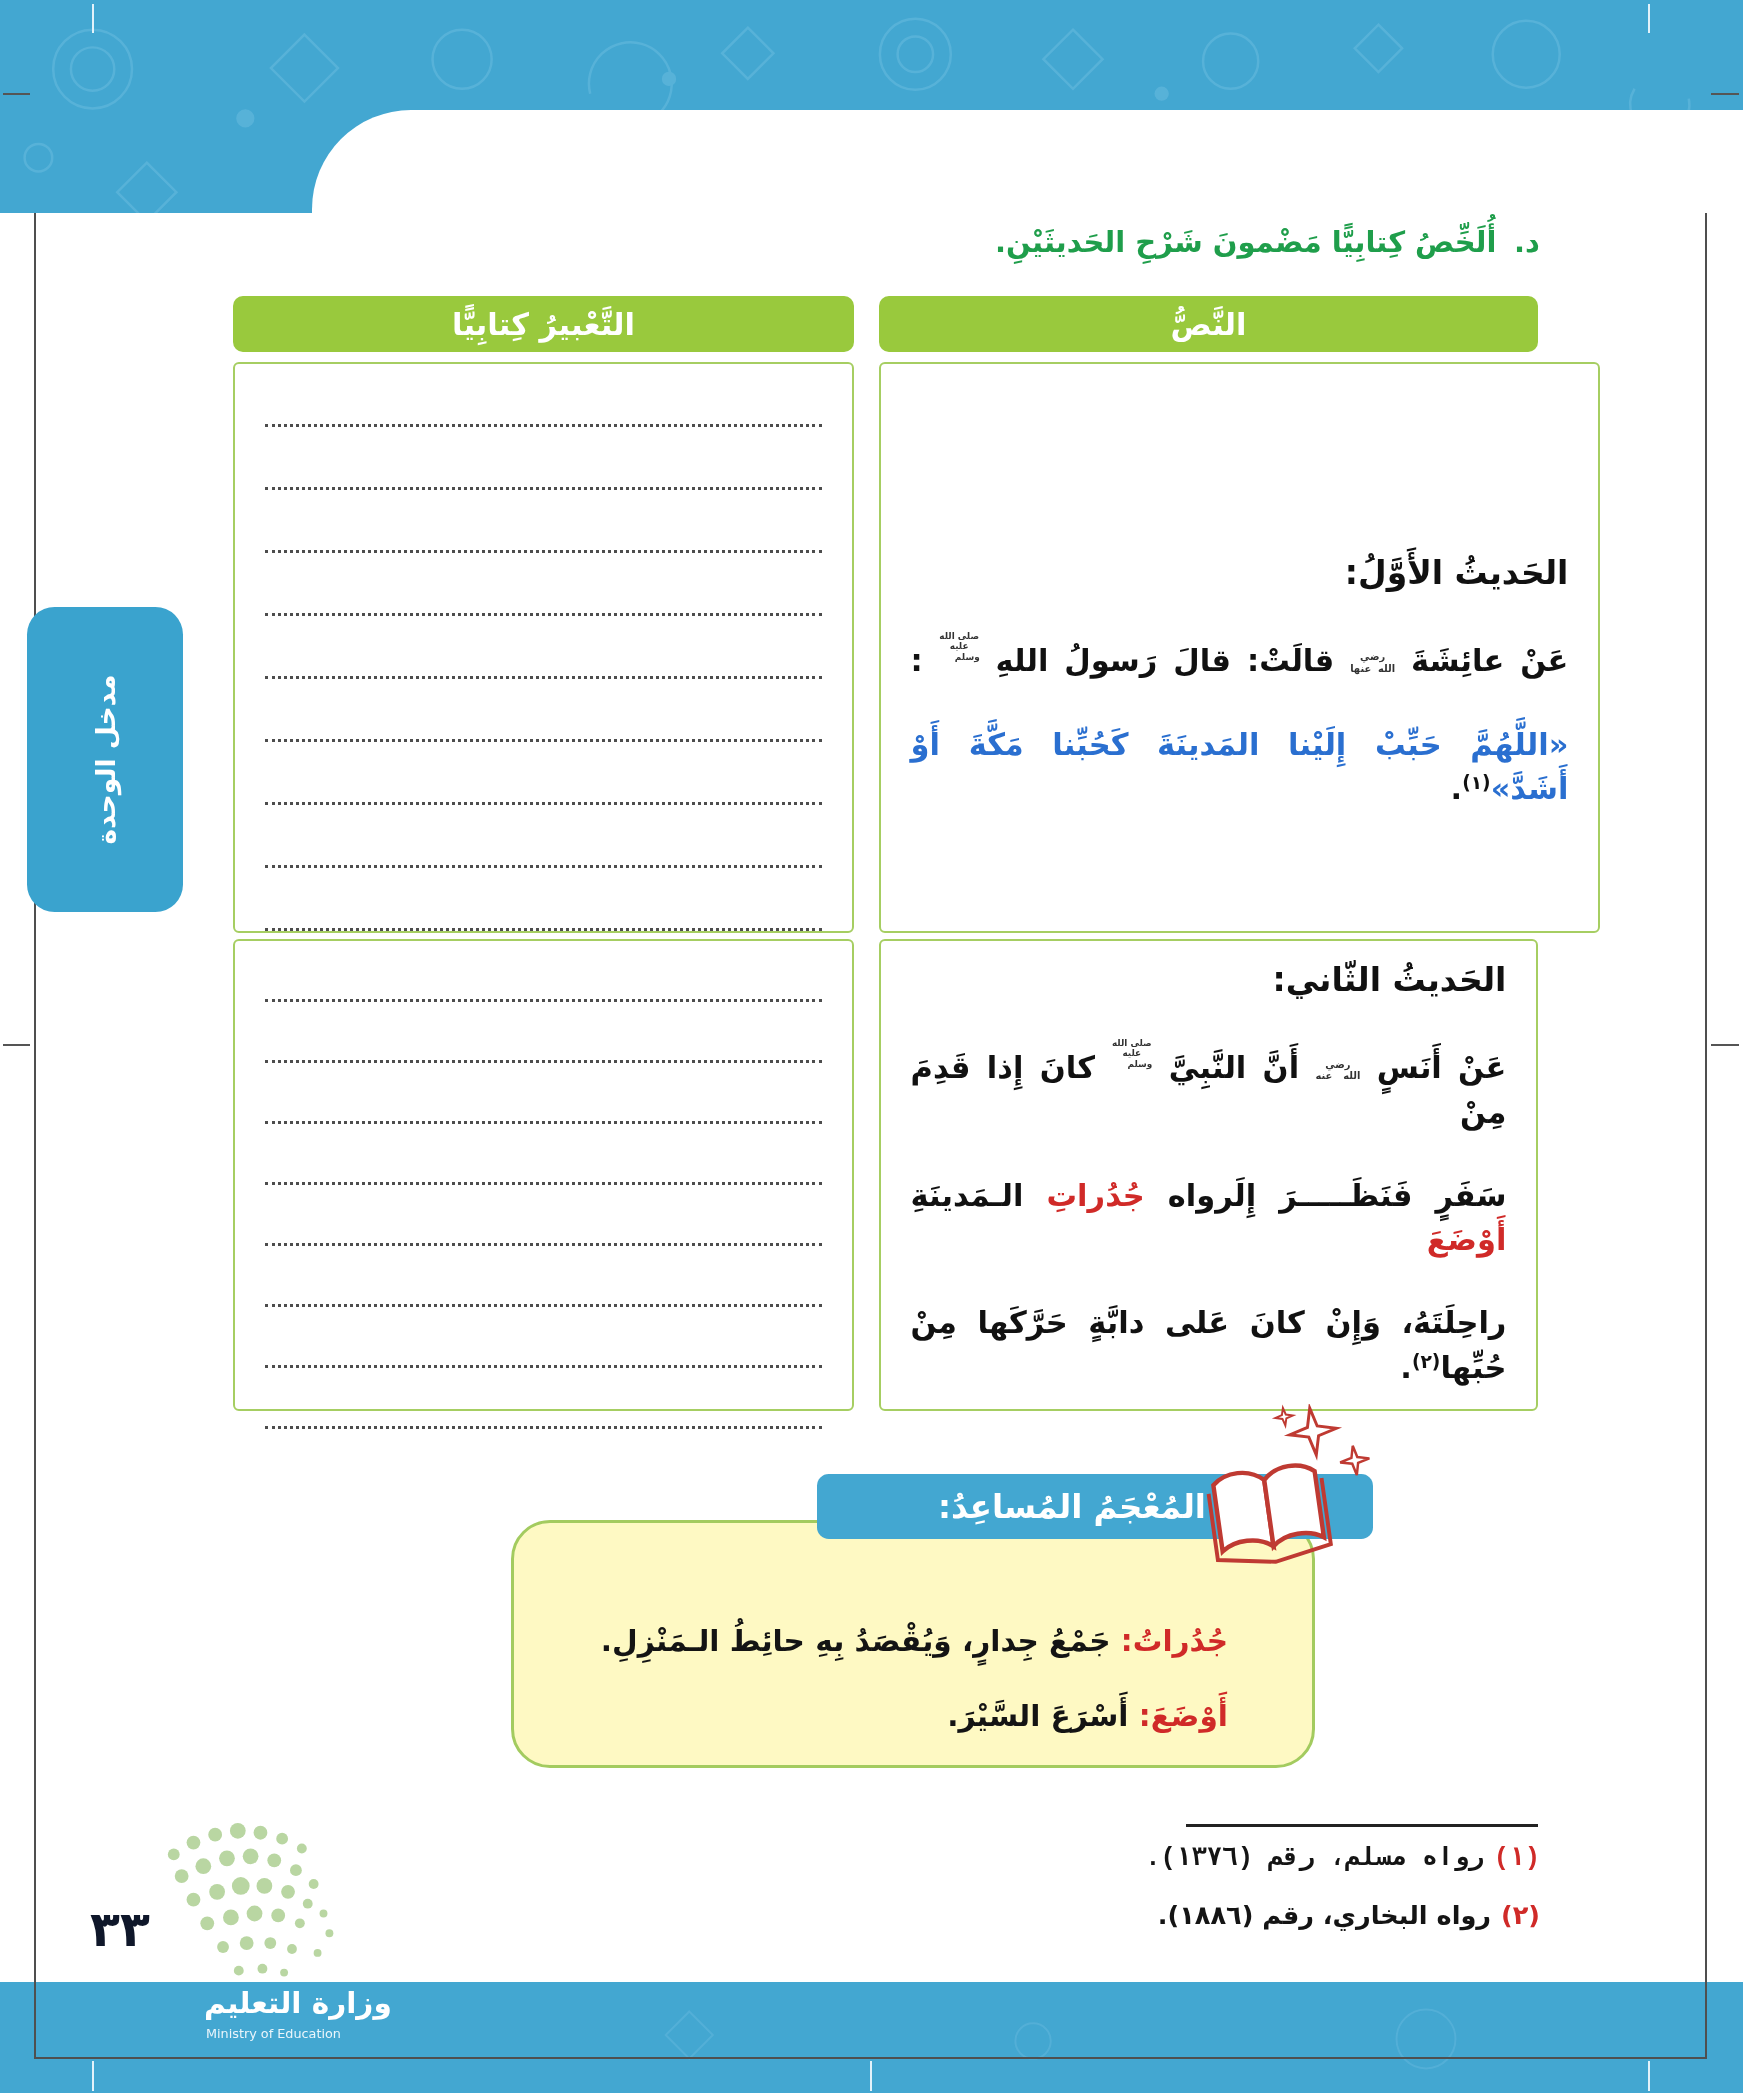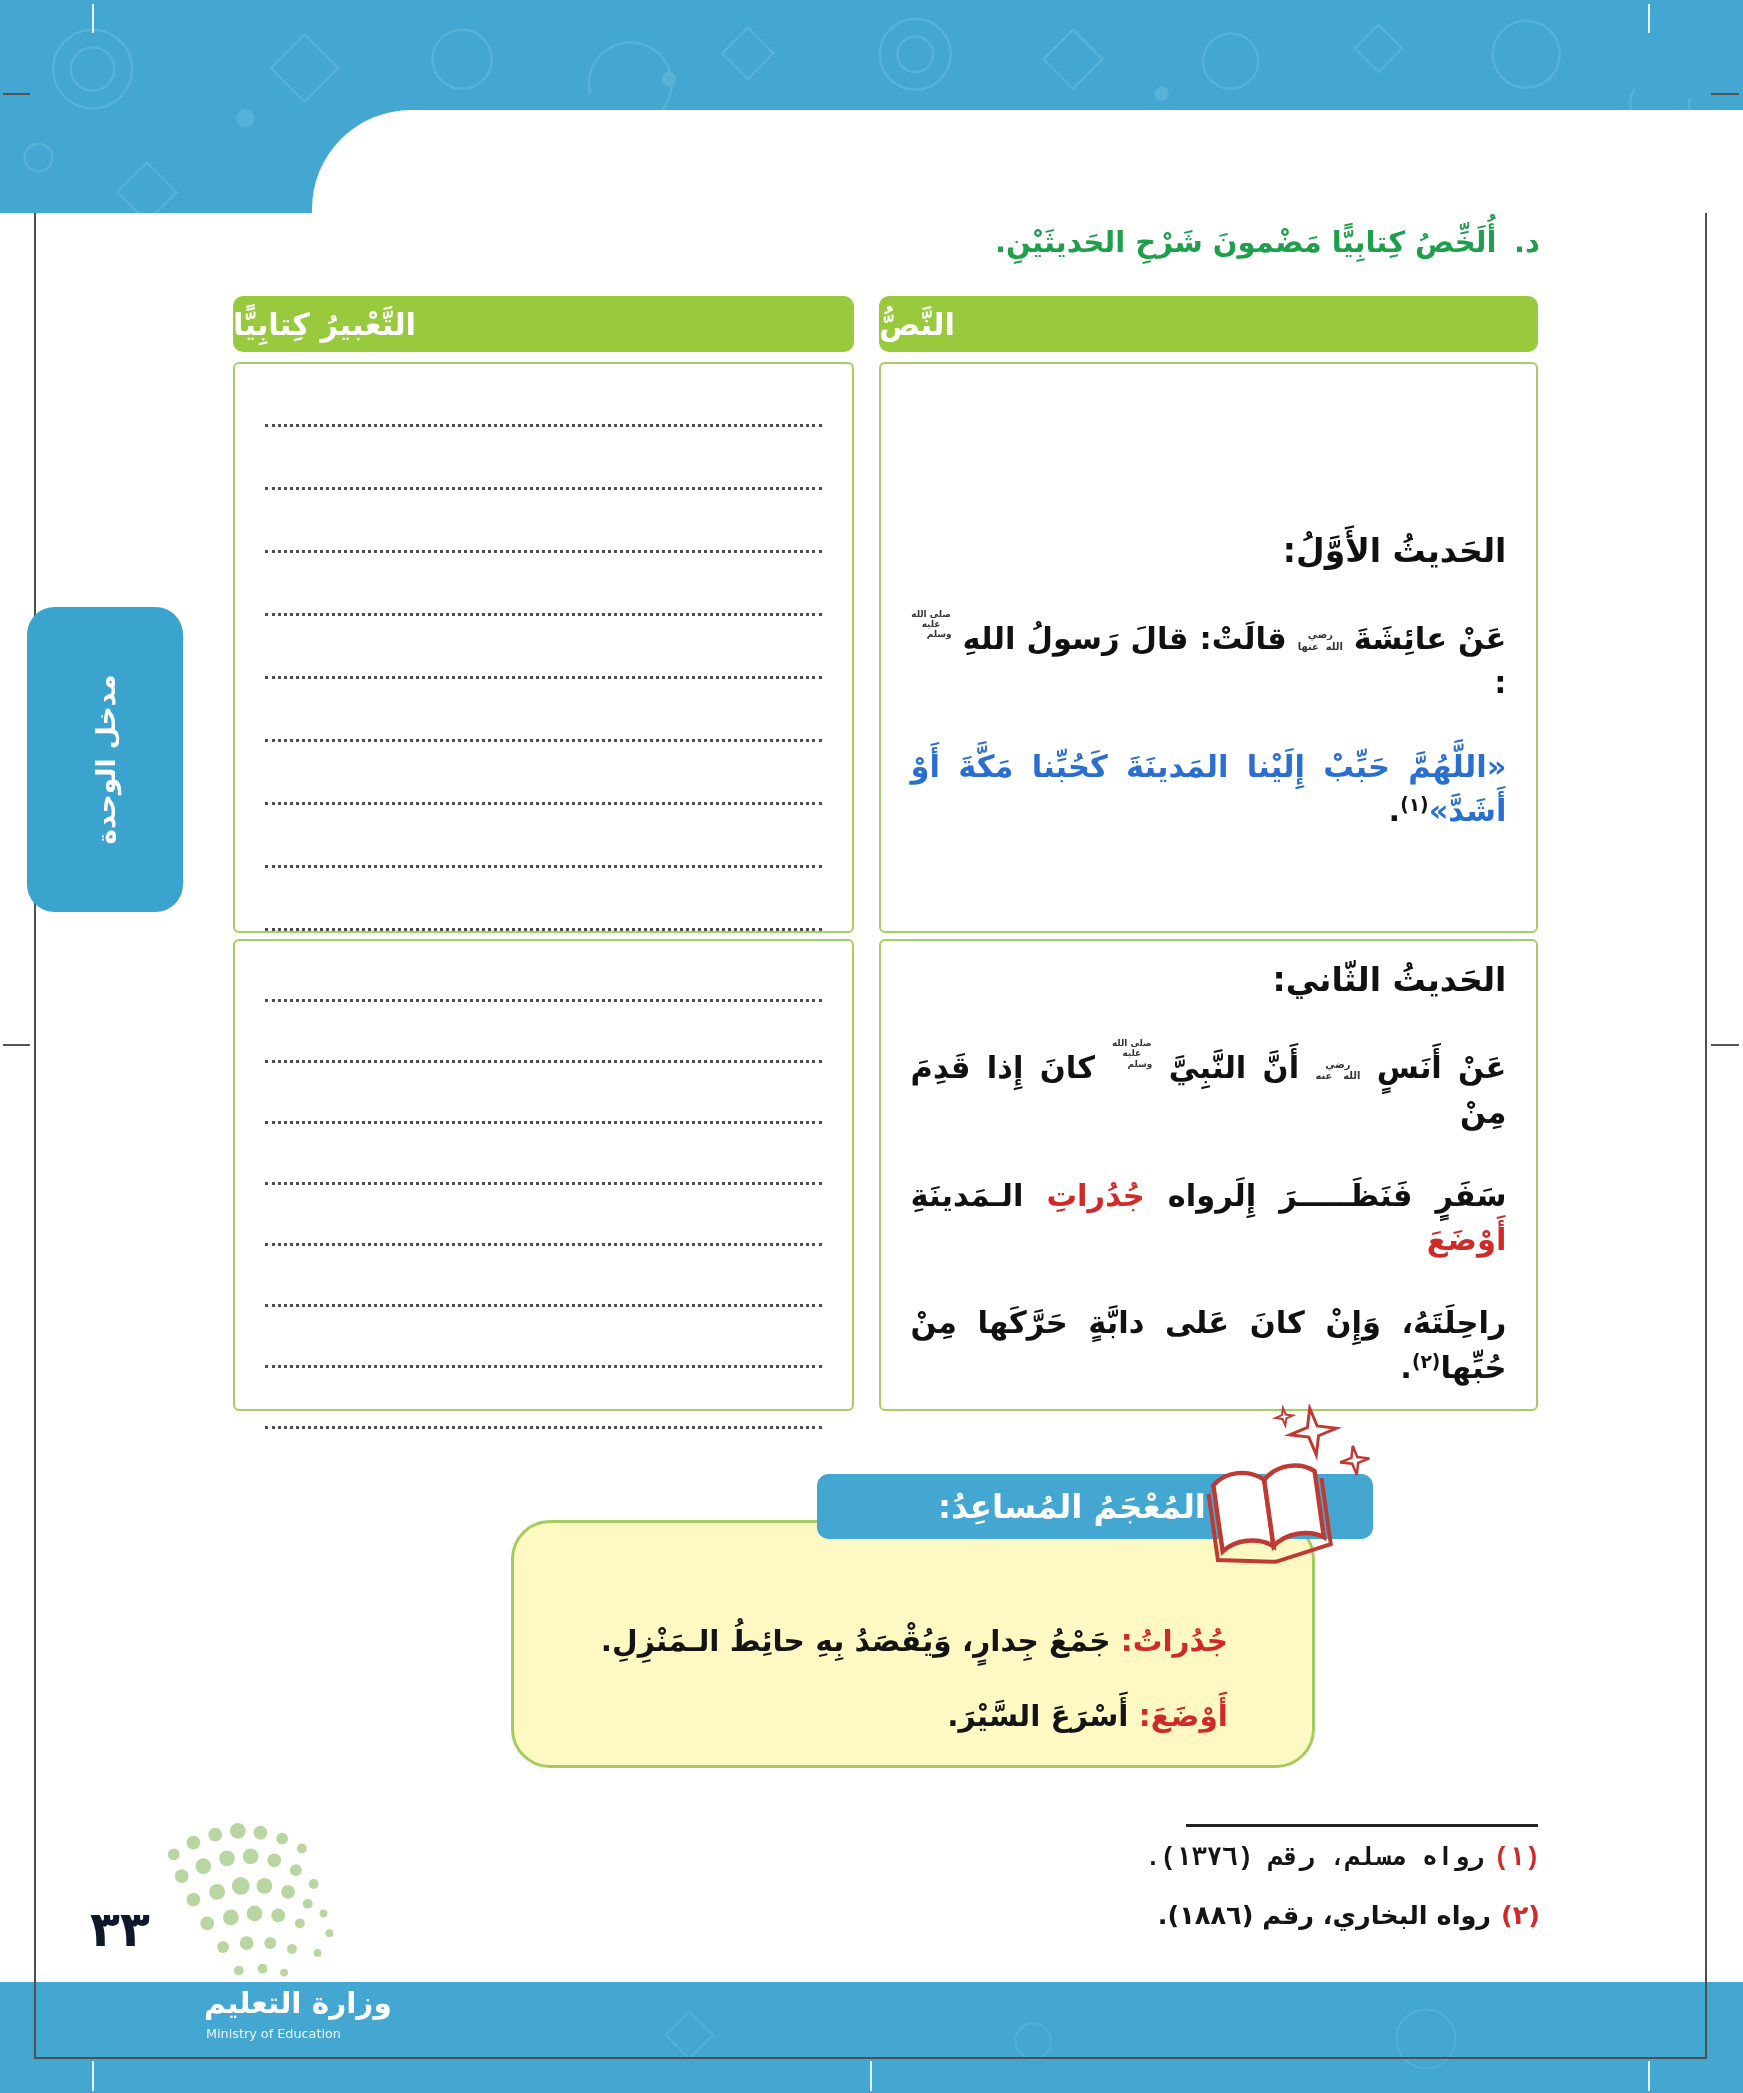--- a/index.html
+++ b/index.html
@@ -26,28 +26,28 @@
     background:#3aa3ce;border-radius:27.6px;z-index:11;
     display:flex;align-items:center;justify-content:center;}
   .side-tab-label{transform:rotate(-90deg);white-space:nowrap;color:#ffffff;
     font-size:26.6px;font-weight:700;letter-spacing:3px;}
   
   .instruction{position:absolute;right:203px;color:#1f9e4b;font-size:29px;
     font-weight:700;white-space:nowrap;margin-left:37px;}
   .instr-label{margin-inline-end:17.7px;}
   
   .col-header{position:absolute;height:56px;background:#99c93d;border-radius:9.9px;
-    display:flex;align-items:center;justify-content:flex-end;color:#ffffff;
+    display:flex;align-items:center;justify-content:center;color:#ffffff;
     font-size:30.5px;font-weight:700;}
   .header-left{left:234px;top:296px;width:621px;}
   .header-right{left:880px;top:296px;width:659px;}
   .box{position:absolute;background:#ffffff;border:2.5px solid #a6ce62;border-radius:5.9px;box-sizing:border-box;}
   .box-l1{left:234px;top:362px;width:621px;height:571px;padding:0 29.6px;}
   .box-l2{left:234px;top:939px;width:621px;height:472px;padding:0 29.6px;}
-  .box-h1{left:880px;top:362px;width:659px;height:571px;}
+  .box-h1{left:880px;top:362px;width:721px;height:571px;}
   .box-h2{left:880px;top:939px;width:659px;height:472px;}
   .wline{height:60px;border-bottom:3px dotted #4d4d4d;}
   .box-l2 .wline{height:58px;}
   .text-box{display:flex;flex-direction:column;justify-content:center;
     padding:0 29.6px;gap:39px;}
   .box-h1{padding-top:108px;padding-bottom:39px;}
   .h-title{font-size:33px;font-weight:700;text-align:right;color:#111;}
   .h-line{font-size:30.5px;font-weight:700;line-height:1.45;color:#111;
     text-align:justify;text-align-last:justify;}
   .blue{color:#2a6fd0;}

